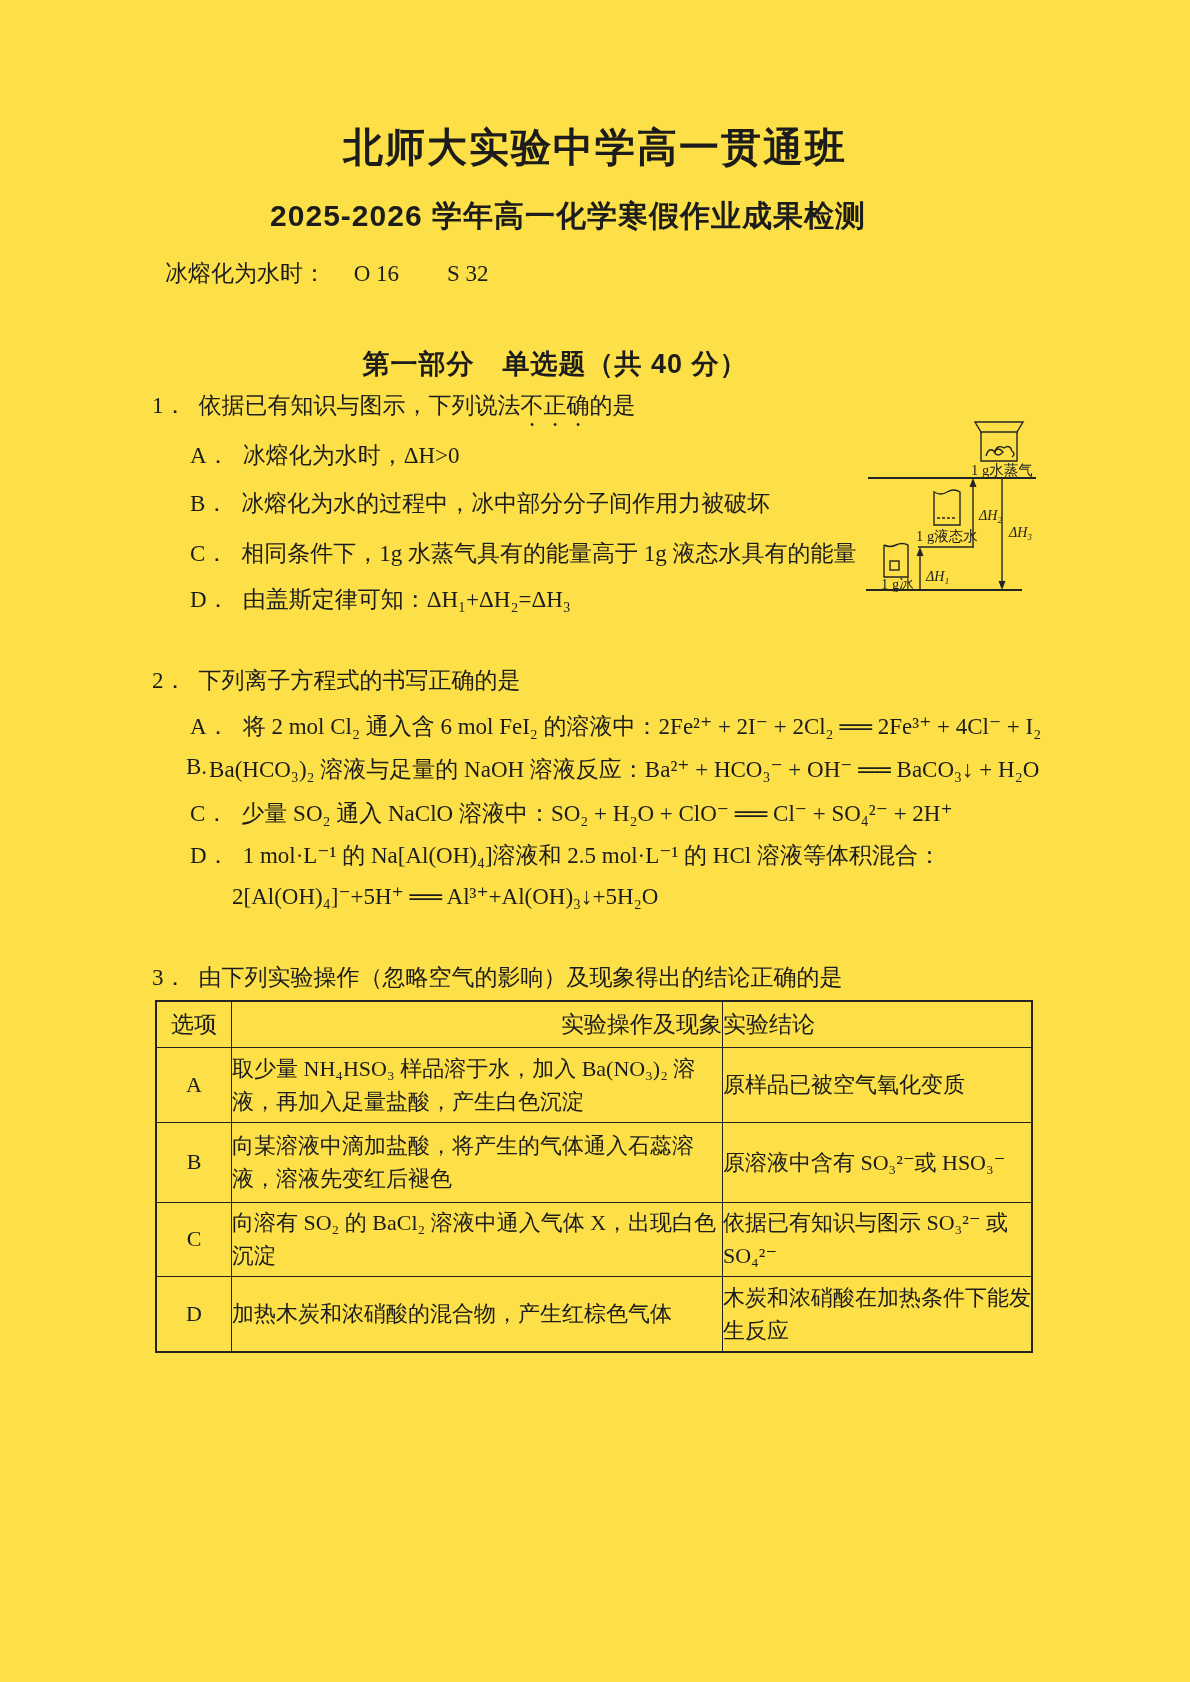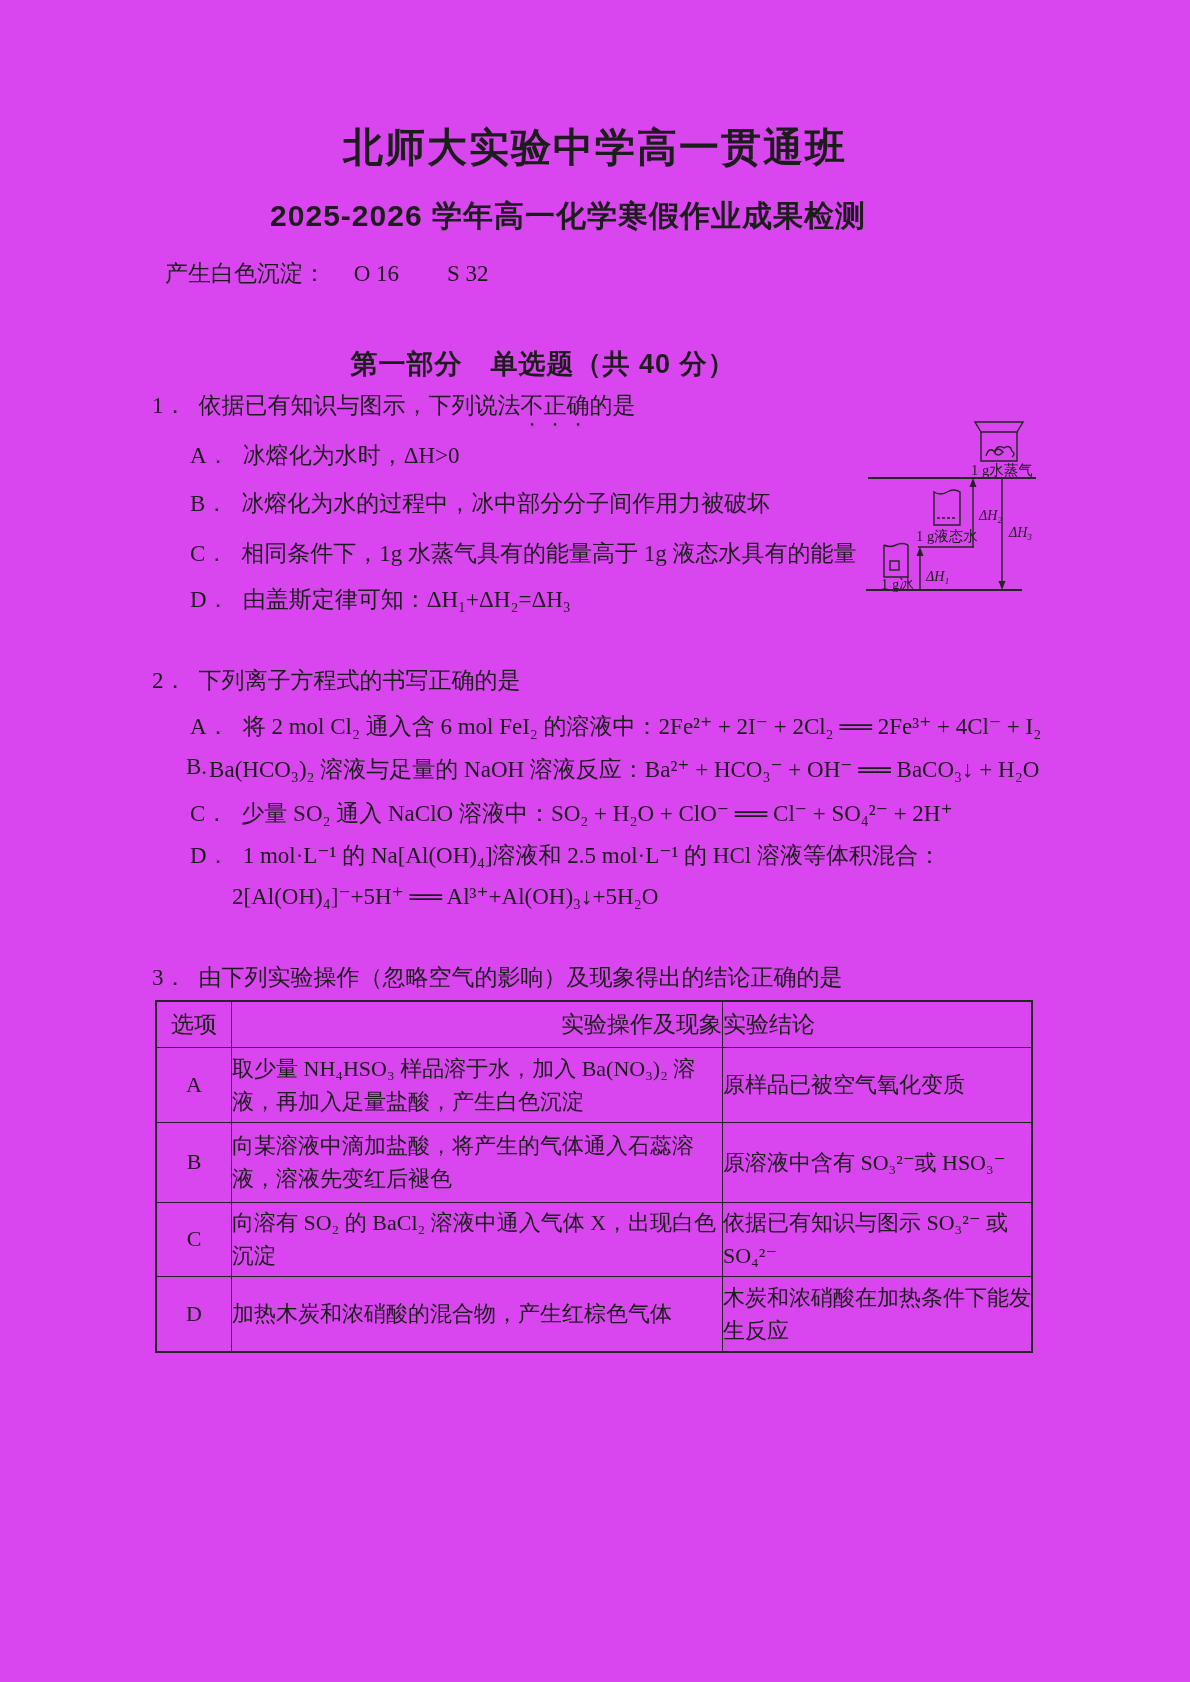--- a/index.html
+++ b/index.html
@@ -1,19 +1,19 @@
 <!DOCTYPE html>
 <html><head>
 <meta charset="utf-8">
 <style>
   html,body{margin:0;padding:0;background:#ffffff;}
   .page{
     position:relative;
     width:1190px;height:1682px;
-    background:#d946ef;
+    background:#fde047;
     color:#1c1c1c;
     font-family:"Liberation Serif","DejaVu Serif",serif;
     overflow:hidden;
   }
   .abs{position:absolute;}
   .ttl{
     left:0;width:1190px;top:120px;
     text-align:center;
     font-family:"Liberation Sans","DejaVu Sans",sans-serif;
     font-weight:700;font-size:40px;letter-spacing:2px;
@@ -21,21 +21,21 @@
   .sub{
     left:12px;width:1112px;top:196px;
     text-align:center;
     font-family:"Liberation Sans","DejaVu Sans",sans-serif;
     font-weight:700;font-size:30px;letter-spacing:1px;
   }
   .masses{left:165px;top:258px;font-size:23px;white-space:nowrap;}
   .masses .m1{margin-left:22px;}
   .masses .m2{margin-left:42px;}
   .part{
-    left:0;width:1086px;top:346px;
+    left:12px;width:1086px;top:346px;
     text-align:center;
     font-family:"Liberation Sans","DejaVu Sans",sans-serif;
     font-weight:700;font-size:27px;letter-spacing:1px;
   }
   .qline{font-size:23px;white-space:nowrap;display:flex;}
   .qline .no{flex:none;margin-right:12px;}
   .opt{font-size:23px;white-space:nowrap;display:flex;}
   .opt .lab{flex:none;margin-right:13px;}
   .em-dots{
     text-emphasis:filled dot;
@@ -67,21 +67,21 @@
 </style>
 </head>
 <body>
 
 <div class="page">
 
   <div class="abs ttl">北师大实验中学高一贯通班</div>
   <div class="abs sub">2025-2026 学年高一化学寒假作业成果检测</div>
 
   <div class="abs masses">
-    <span>产生白色沉淀：</span>
+    <span>冰熔化为水时：</span>
     <span class="m1">O 16</span>
     <span class="m2">S 32</span>
   </div>
 
   <div class="abs part">第一部分　单选题（共 40 分）</div>
 
   <div class="abs qline" style="left:152px;top:390px;">
     <span class="no">1．</span>
     <span><span>依据已有知识与图示，下列说法</span><span class="em-dots">不正确</span><span>的是</span></span>
   </div>

